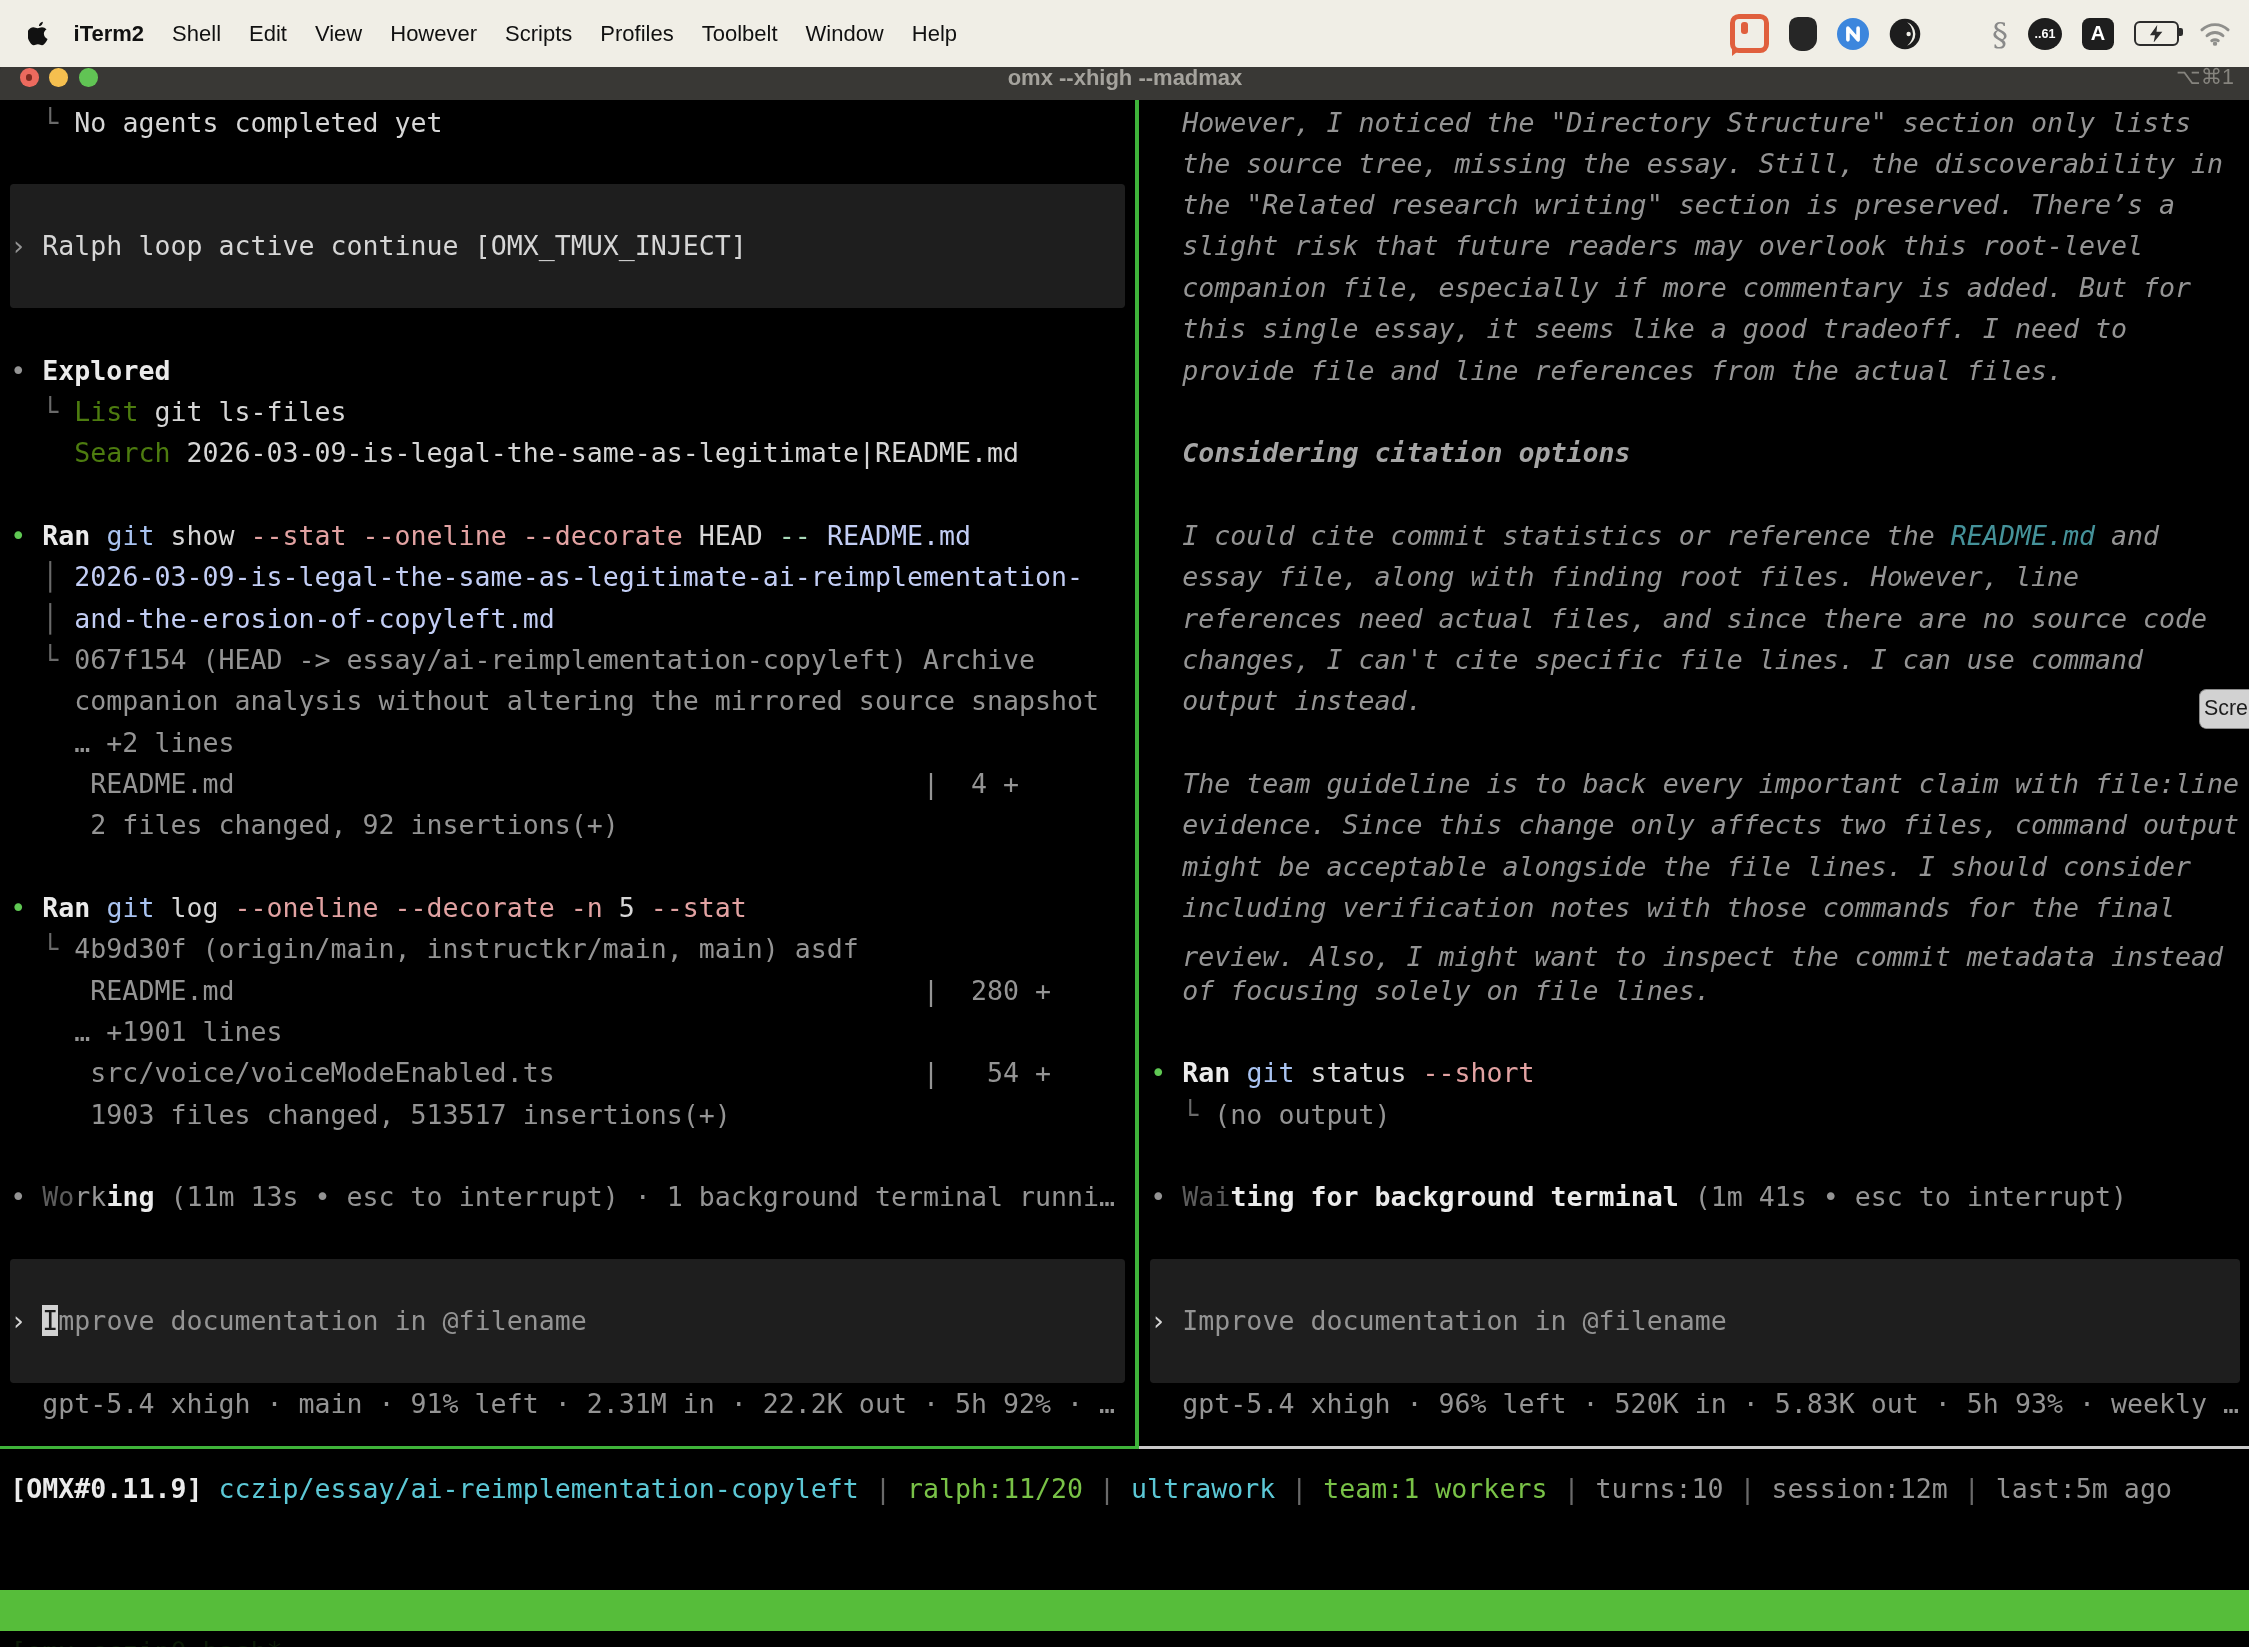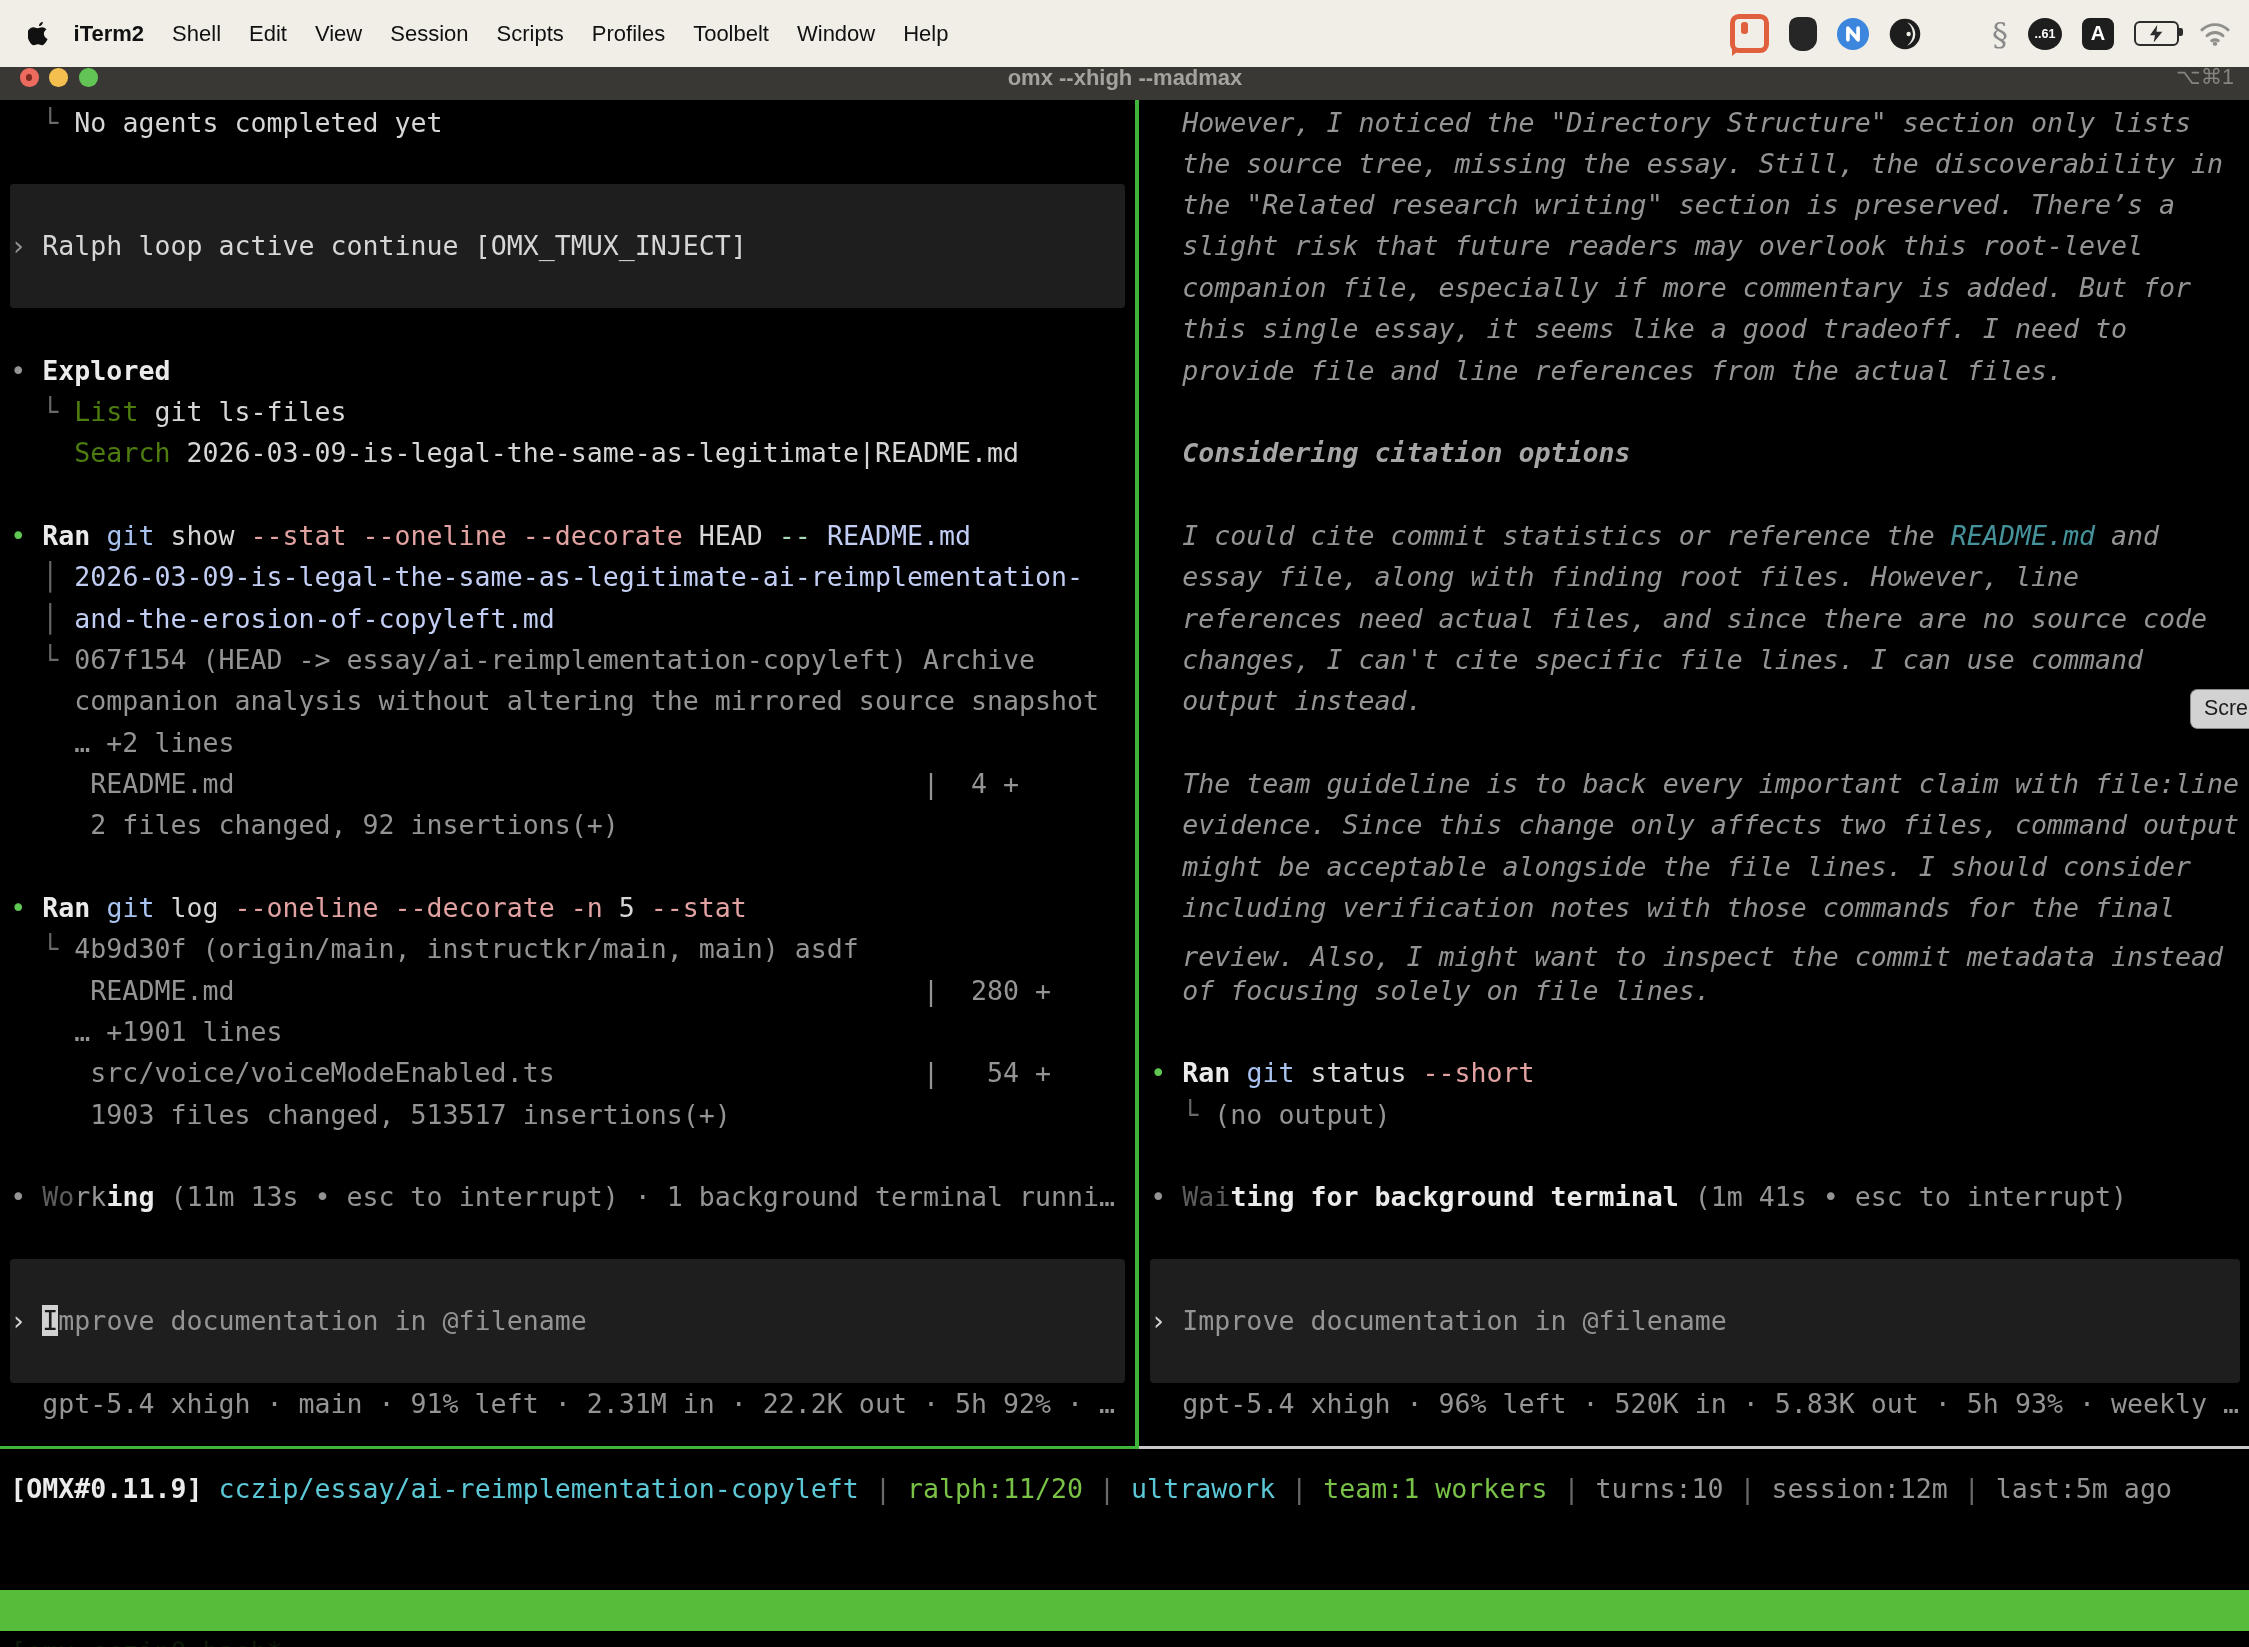--- a/index.html
+++ b/index.html
@@ -71,39 +71,39 @@
   .w{color:#d6d6d6}.bw{color:#ebebeb;font-weight:bold}.g{color:#949494}.dg{color:#6a6a6a}
   .gn{color:#5fc853}.gn2{color:#79c247}.cy{color:#4d7c0f}.cy2{color:#5cc8d6}
   .bl{color:#a9c3f1}.pk{color:#e2a2a2}.lv{color:#c2cdf4}.mi{color:#a8d8b8}
   .te{color:#45929a;font-style:italic}.hd{color:#a6a6a6;font-weight:bold;font-style:italic}
   .i{font-style:italic}.sh1{color:#5c5c5c}.sh2{color:#969696}
   .cur{background:#d2d2d2;color:#1b1b1b}
   
   .scre{position:absolute;right:0;top:689px;height:38px;width:46px;background:#d2d2d2;
         border:1.5px solid #8a8a8a;border-right:none;border-radius:7.4px 0 0 7.4px;
         font-family:"Liberation Sans",sans-serif;font-size:21.4px;color:#1c1c1c;
-        line-height:37px;padding-left:13px;overflow:hidden;white-space:nowrap;z-index:9;}
+        line-height:37px;padding-left:4px;overflow:hidden;white-space:nowrap;z-index:9;}
 </style>
 </head>
 <body>
 
 <div class="screen">
   <div class="desktop-top"></div>
 
   <div class="menubar">
     <span class="apple">
       <svg width="22" height="25" viewBox="0 0 24 28">
           <path fill="#111" d="M16.3 0.8c.1 1.2-.4 2.4-1.1 3.3-.8 1-2 1.7-3.2 1.6-.1-1.2.5-2.4 1.2-3.2C14 1.6 15.3.9 16.3.8zM21.6 20.1c-.6 1.4-.9 2-1.7 3.2-1.1 1.7-2.7 3.9-4.6 3.9-1.7 0-2.2-1.1-4.5-1.1s-2.9 1.1-4.6 1.1c-1.9 0-3.4-1.9-4.5-3.6-3.1-4.8-3.4-10.4-1.5-13.4 1.3-2.1 3.4-3.3 5.4-3.3 2 0 3.2 1.1 4.9 1.1 1.6 0 2.6-1.1 4.9-1.1 1.8 0 3.6 1 5 2.6-4.4 2.4-3.7 8.6 1.2 10.6z"></path>
         </svg>
     </span>
     <span class="mb-item app">iTerm2</span>
     <span class="mb-item">Shell</span>
     <span class="mb-item">Edit</span>
     <span class="mb-item">View</span>
-    <span class="mb-item">Session</span>
+    <span class="mb-item">However</span>
     <span class="mb-item">Scripts</span>
     <span class="mb-item">Profiles</span>
     <span class="mb-item">Toolbelt</span>
     <span class="mb-item">Window</span>
     <span class="mb-item">Help</span>
 
     <span class="mb-status">
       <span class="ic ic-rec">
           <span class="bar"></span>
           <span class="tail"></span>

